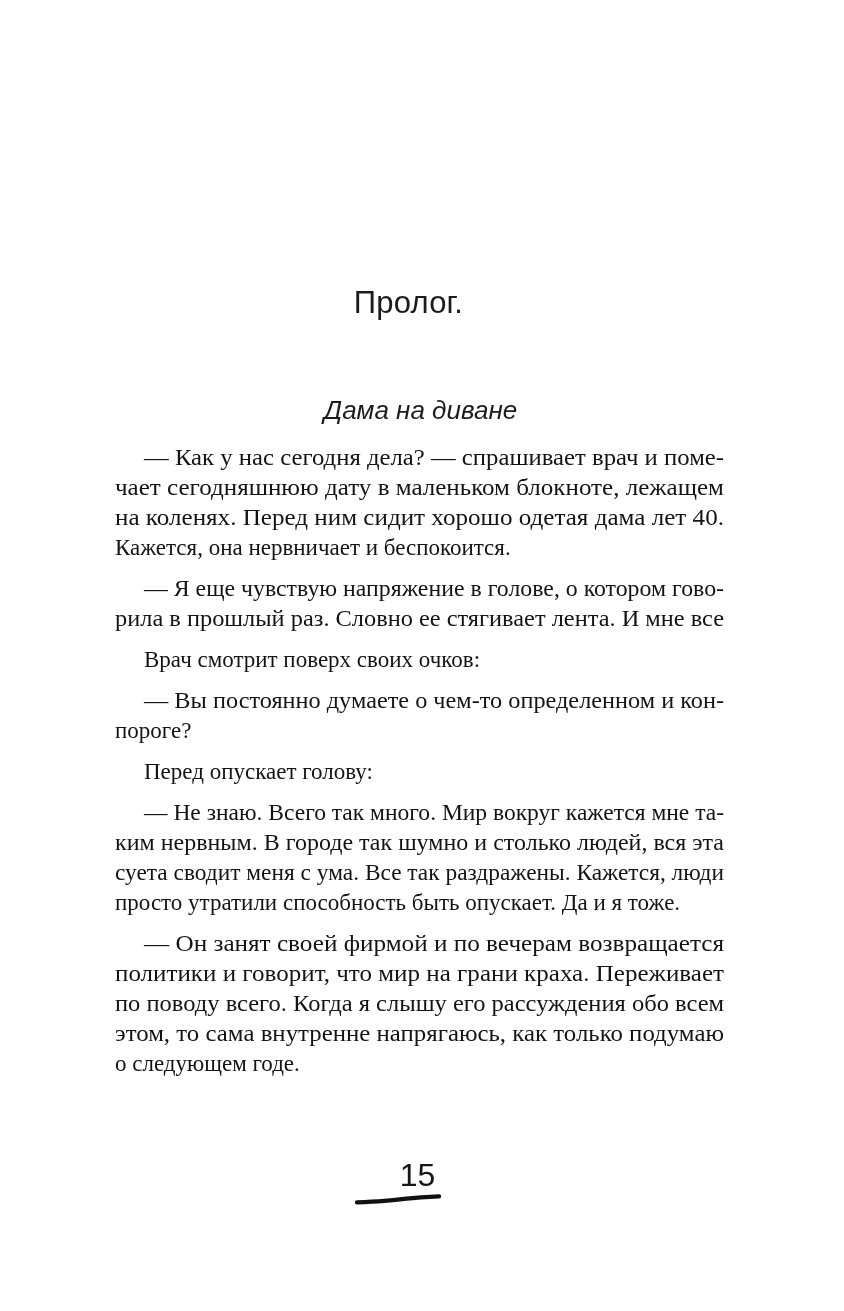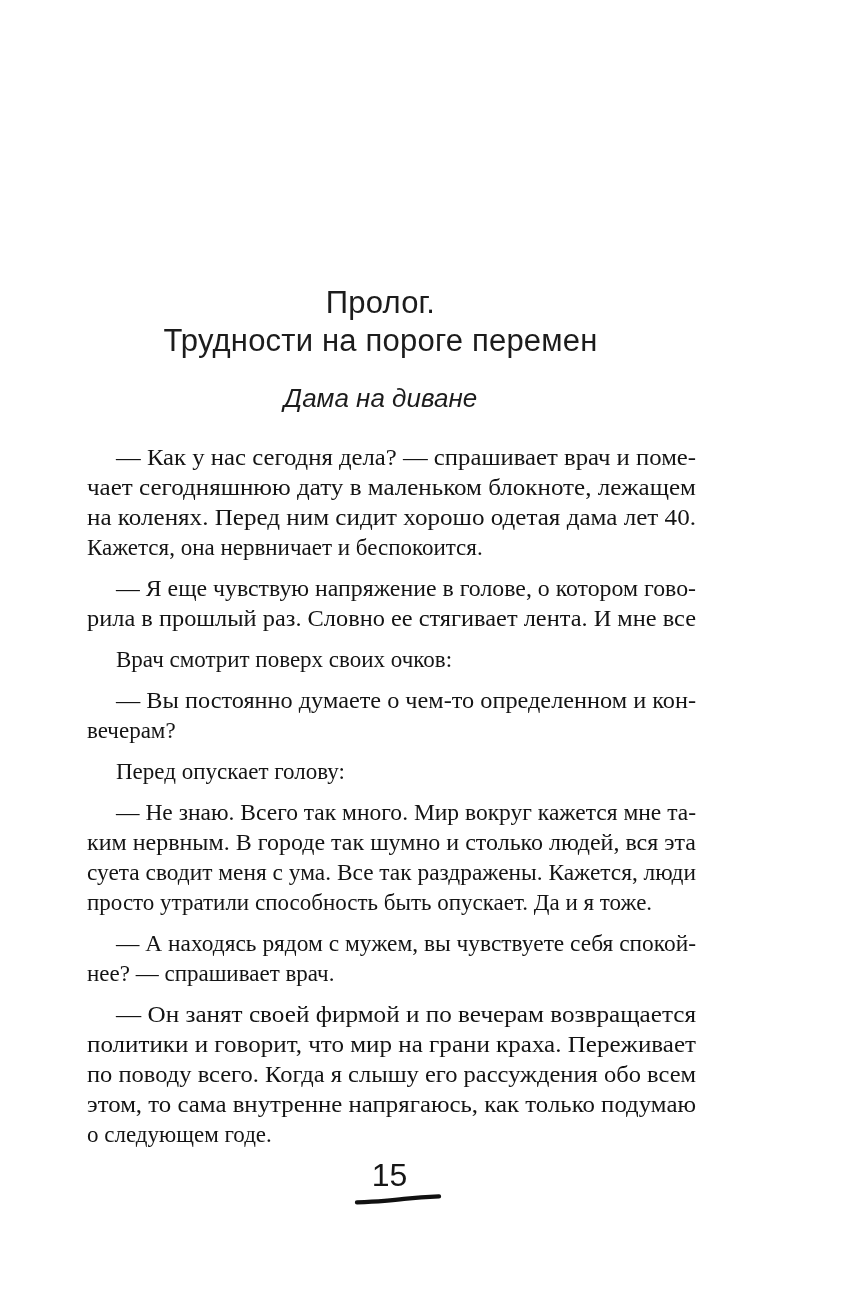--- a/index.html
+++ b/index.html
@@ -10,38 +10,38 @@
   .page {
     position: relative;
     width: 844px;
     height: 1311px;
     background: #ffffff;
     overflow: hidden;
     font-kerning: normal;
   }
   .text-col {
     position: absolute;
-    left: 76px;
+    left: 104px;
     width: 609px;
   }
   .title {
     top: 284px;
     margin: 0;
     font-family: "Liberation Sans", sans-serif;
     font-weight: 400;
     font-size: 31px;
     line-height: 38px;
     color: #1c1c1c;
     text-align: center;
     letter-spacing: 0.2px;
   }
   .title-line { display: block; }
   .subtitle {
     top: 383px;
-    margin: 0;
+    margin: 12px;
     font-family: "Liberation Sans", sans-serif;
     font-weight: 400;
     font-style: italic;
     font-size: 26px;
     line-height: 30px;
     color: #1c1c1c;
     text-align: center;
   }
   .body-text {
     top: 432px;
@@ -80,55 +80,50 @@
     height: 14px;
   }
 </style>
 </head>
 <body>
 
 <div class="page">
 
   <h1 class="title text-col">
     <span class="title-line">Пролог.</span>
-    <span class="title-line">Трудности на пороге перемен</span>
   </h1>
 
   <h2 class="subtitle text-col">Дама на диване</h2>
 
   <div class="body-text text-col" id="body-text">
       <p class="para">
         <span class="line indent"><span class="line-text" style="transform: scaleX(1.075);">— Как у нас сегодня дела? — спрашивает врач и поме-</span></span>
         <span class="line"><span class="line-text" style="transform: scaleX(1.0888);">чает сегодняшнюю дату в маленьком блокноте, лежащем</span></span>
         <span class="line"><span class="line-text" style="transform: scaleX(1.091);">на коленях. Перед ним сидит хорошо одетая дама лет 40.</span></span>
         <span class="line"><span class="line-text">Кажется, она нервничает и беспокоится.</span></span>
       </p>
       <p class="para">
         <span class="line indent"><span class="line-text" style="transform: scaleX(1.0355);">— Я еще чувствую напряжение в голове, о котором гово-</span></span>
         <span class="line"><span class="line-text" style="transform: scaleX(1.0596);">рила в прошлый раз. Словно ее стягивает лента. И мне все</span></span>
       </p>
       <p class="para">
         <span class="line indent"><span class="line-text">Врач смотрит поверх своих очков:</span></span>
       </p>
       <p class="para">
         <span class="line indent"><span class="line-text" style="transform: scaleX(1.0556);">— Вы постоянно думаете о чем-то определенном и кон-</span></span>
-        <span class="line"><span class="line-text">вечерам?</span></span>
+        <span class="line"><span class="line-text">пороге?</span></span>
       </p>
       <p class="para">
         <span class="line indent"><span class="line-text">Перед опускает голову:</span></span>
       </p>
       <p class="para">
         <span class="line indent"><span class="line-text" style="transform: scaleX(1.0221);">— Не знаю. Всего так много. Мир вокруг кажется мне та-</span></span>
         <span class="line"><span class="line-text" style="transform: scaleX(1.0433);">ким нервным. В городе так шумно и столько людей, вся эта</span></span>
         <span class="line"><span class="line-text" style="transform: scaleX(1.0165);">суета сводит меня с ума. Все так раздражены. Кажется, люди</span></span>
         <span class="line"><span class="line-text">просто утратили способность быть опускает. Да и я тоже.</span></span>
-      </p>
-      <p class="para">
-        <span class="line indent"><span class="line-text" style="transform: scaleX(1.0179);">— А находясь рядом с мужем, вы чувствуете себя спокой-</span></span>
-        <span class="line"><span class="line-text">нее? — спрашивает врач.</span></span>
       </p>
       <p class="para">
         <span class="line indent"><span class="line-text" style="transform: scaleX(1.0949);">— Он занят своей фирмой и по вечерам возвращается</span></span>
         <span class="line"><span class="line-text" style="transform: scaleX(1.0892);">политики и говорит, что мир на грани краха. Переживает</span></span>
         <span class="line"><span class="line-text" style="transform: scaleX(1.0652);">по поводу всего. Когда я слышу его рассуждения обо всем</span></span>
         <span class="line"><span class="line-text" style="transform: scaleX(1.0804);">этом, то сама внутренне напрягаюсь, как только подумаю</span></span>
         <span class="line"><span class="line-text">о следующем годе.</span></span>
       </p>
     </div>
 

